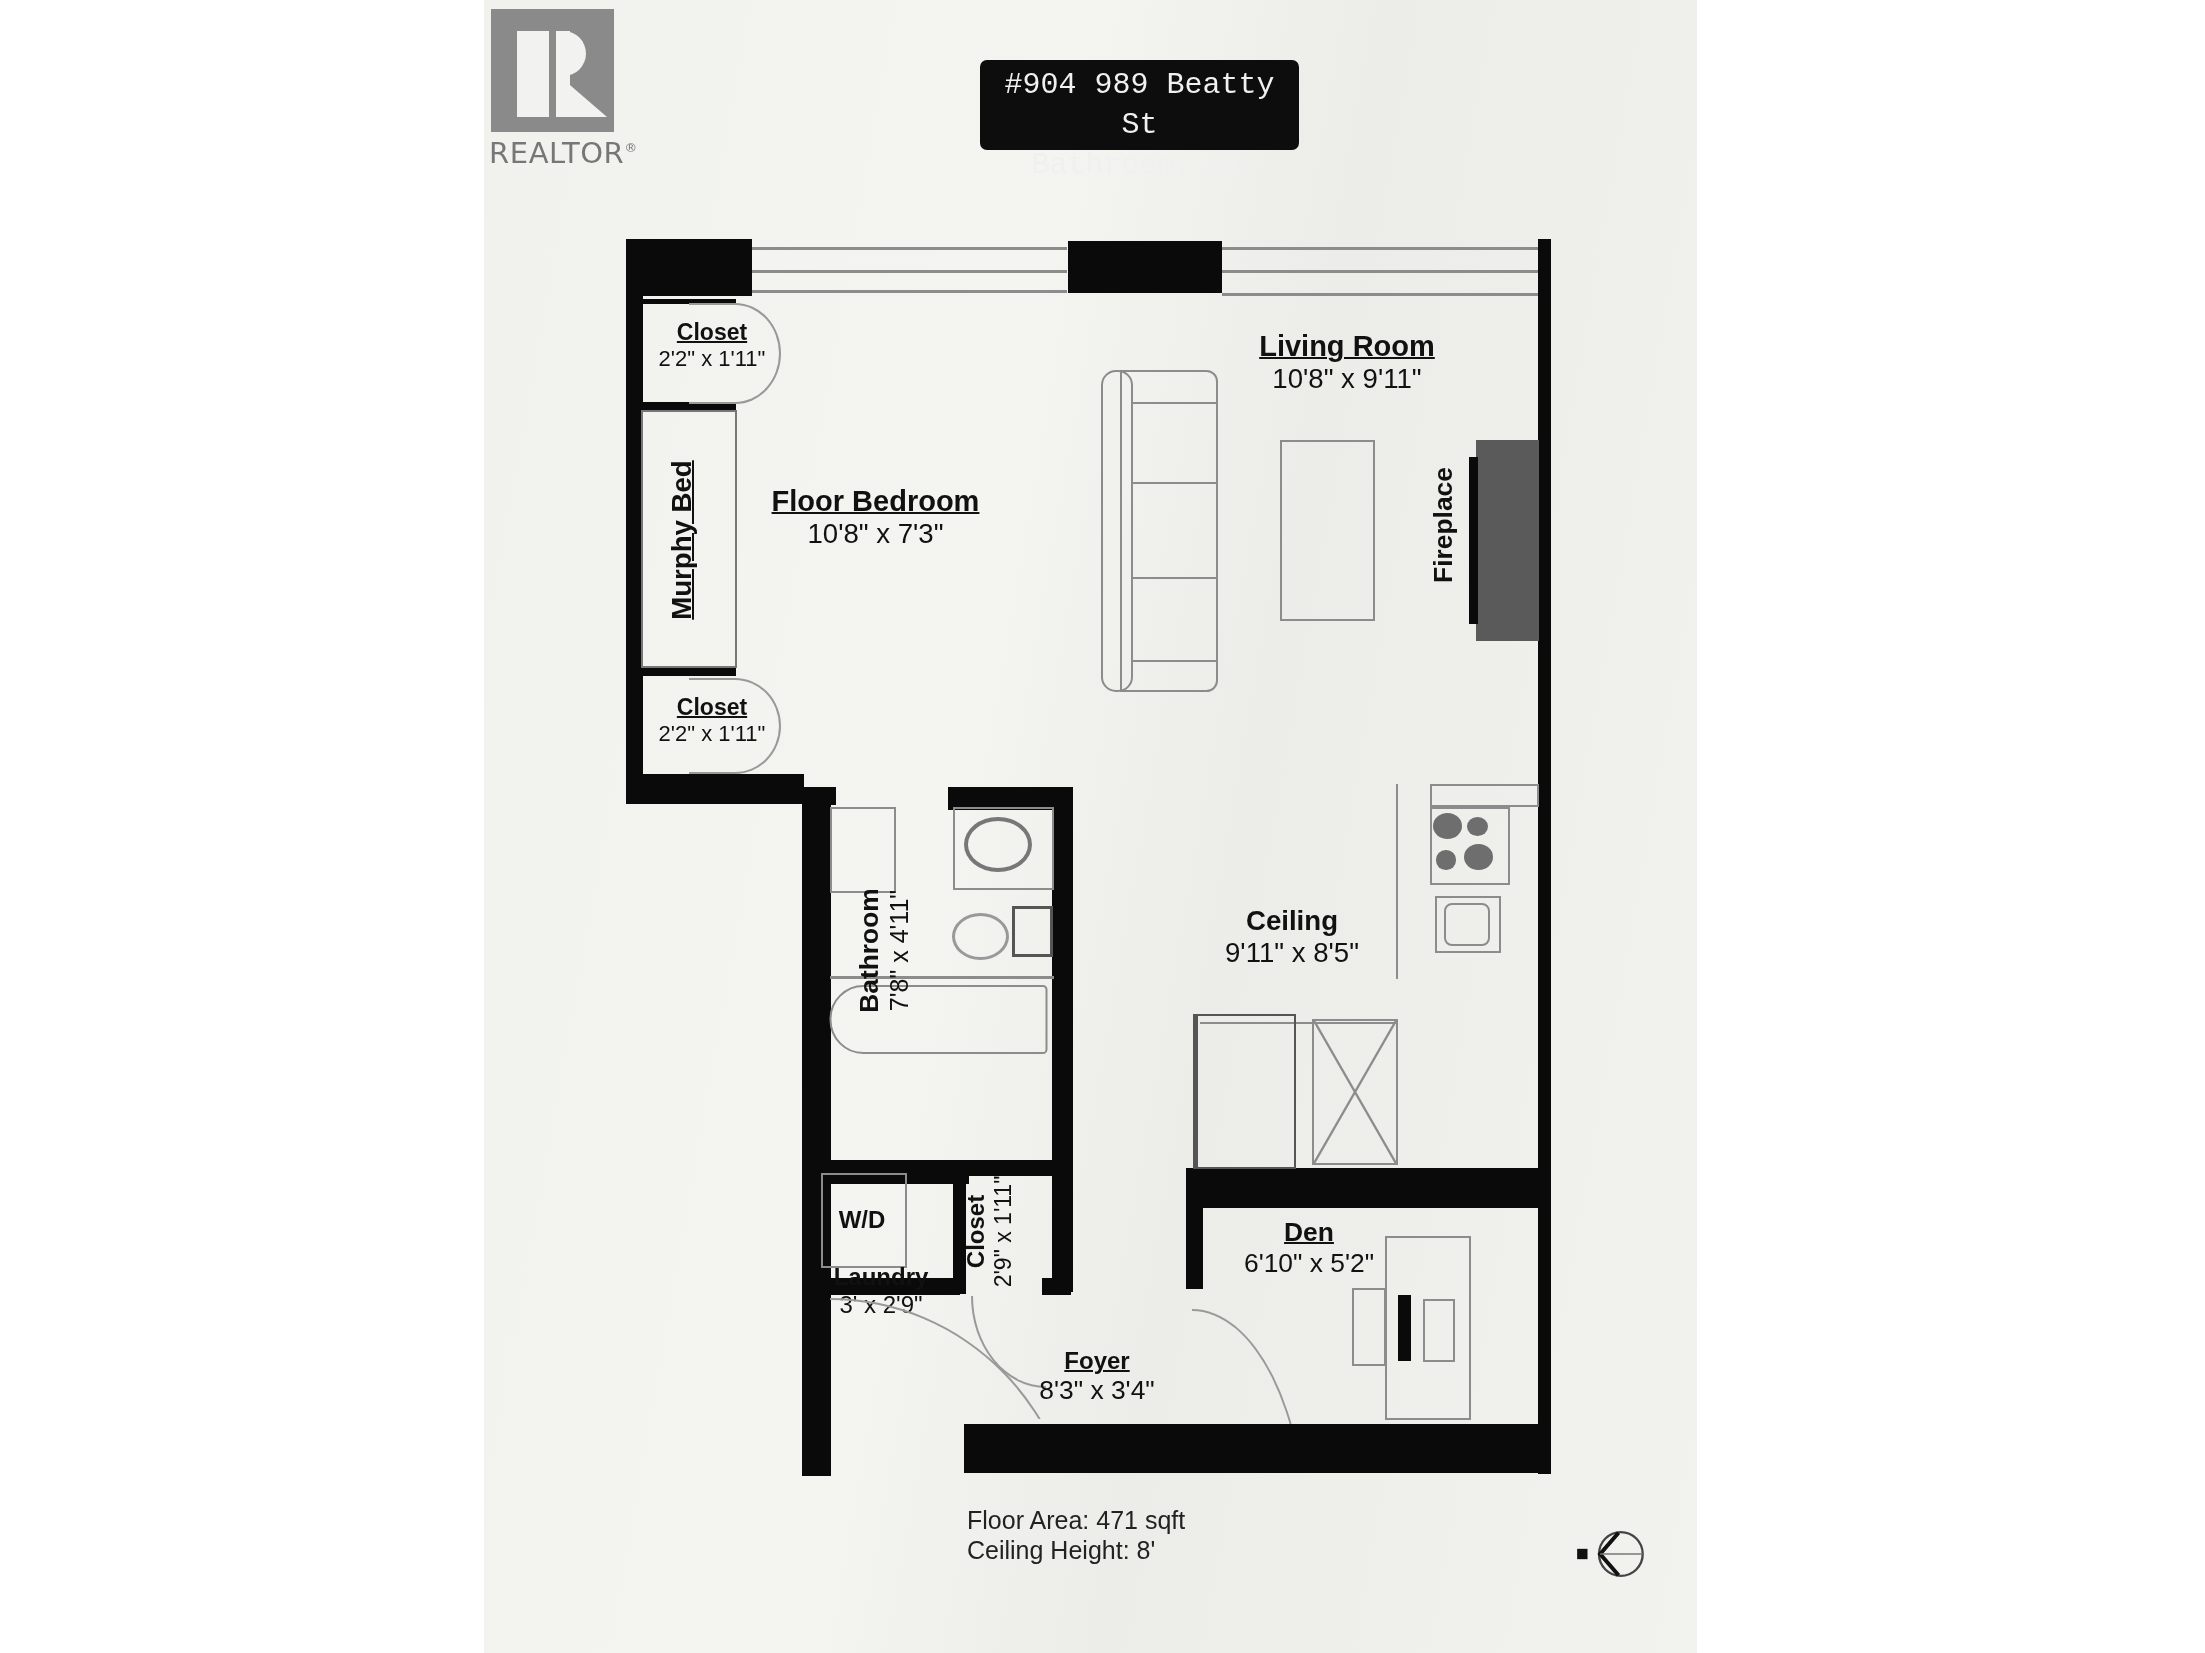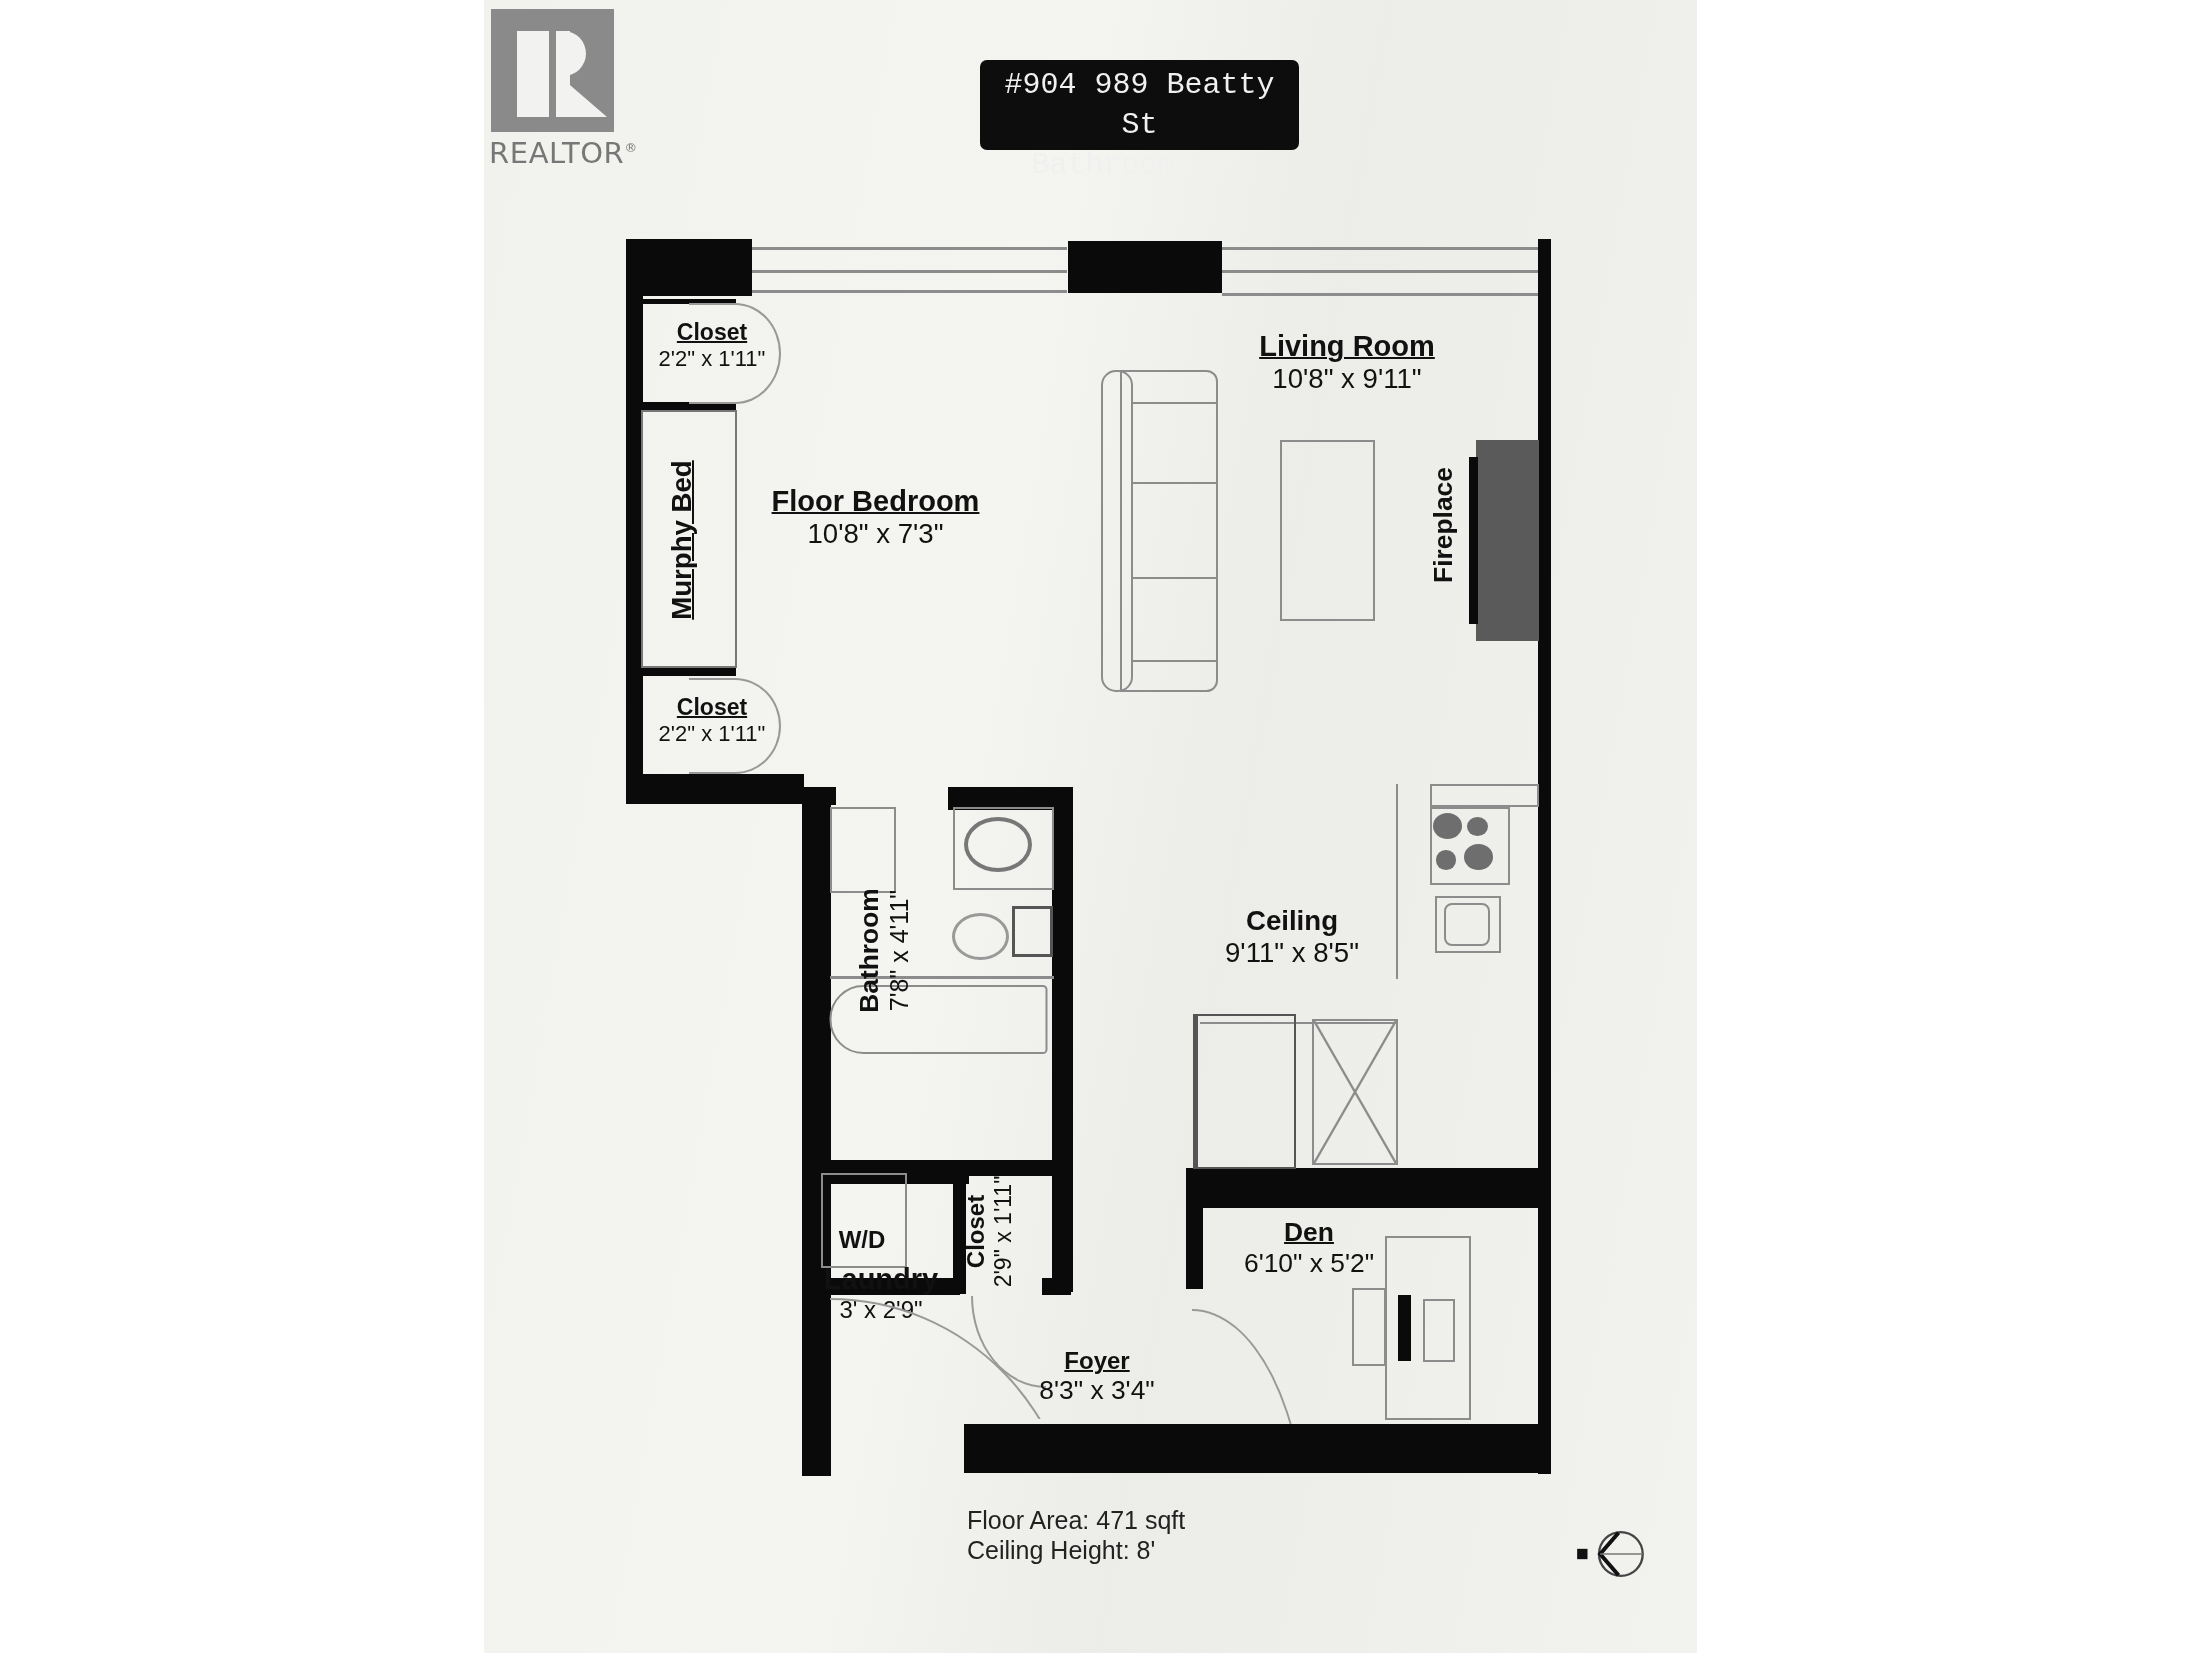--- a/index.html
+++ b/index.html
@@ -102,25 +102,25 @@
   <div class="label rot" style="left:790px;top:919px;width:190px;height:63px;">
     <div class="name" style="font-size:26.4px;text-decoration:none;">Bathroom</div>
     <div class="dim" style="font-size:25px;">7'8" x 4'11"</div>
   </div>
 
   <div class="wall" style="left:802px;top:1168px;width:167px;height:16px;"></div>
   <div class="wall" style="left:953px;top:1168px;width:12.6px;height:126px;"></div>
   <div class="wall" style="left:812px;top:1278px;width:148px;height:17px;"></div>
   <div class="wall" style="left:1042px;top:1278px;width:29px;height:17px;"></div>
   <div class="thin" style="left:821px;top:1173px;width:86px;height:95px;"></div>
-  <div class="label" style="left:821px;top:1206px;width:82px;margin-top:20px;">
+  <div class="label" style="left:821px;top:1206px;width:82px;">
     <div class="name" style="font-size:24px;text-decoration:none;">W/D</div>
   </div>
   <div class="label" style="left:812px;top:1263px;width:138px;">
-    <div class="name" style="font-size:29px;text-decoration:none;">Laundry</div>
+    <div class="name" style="font-size:24px;text-decoration:none;">Laundry</div>
     <div class="dim" style="font-size:24px;">3' x 2'9"</div>
   </div>
   <div class="label rot" style="left:919px;top:1200px;width:149px;height:63px;">
     <div class="name" style="font-size:24px;text-decoration:none;">Closet</div>
     <div class="dim" style="font-size:23px;">2'9" x 1'11"</div>
   </div>
   <div class="arc" style="left:830px;top:1298px;width:247px;height:253px;border-radius:0 100% 0 0;border-left:none;border-bottom:none;clip-path:inset(0 0 132px 0);"></div>
   <div class="arc" style="left:971px;top:1296px;width:75px;height:92px;border-radius:0 0 0 100%;border-top:none;border-right:none;"></div>
 
   <div class="wall" style="left:802px;top:1424px;width:23px;height:52px;"></div>

